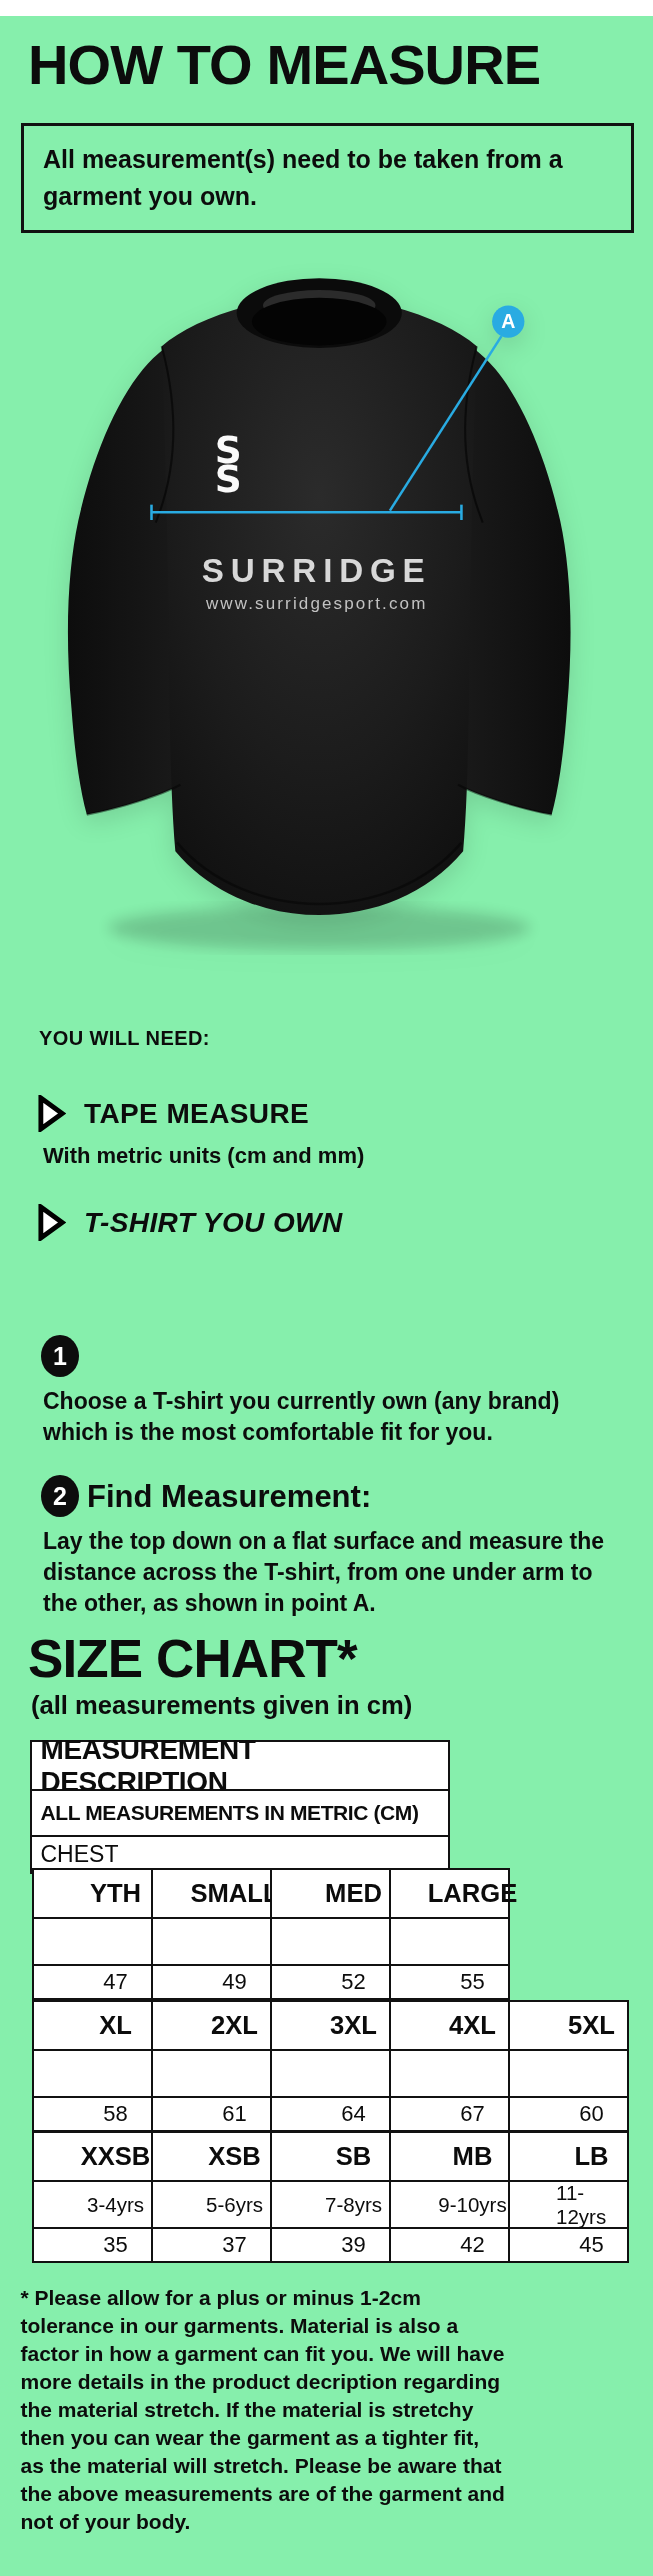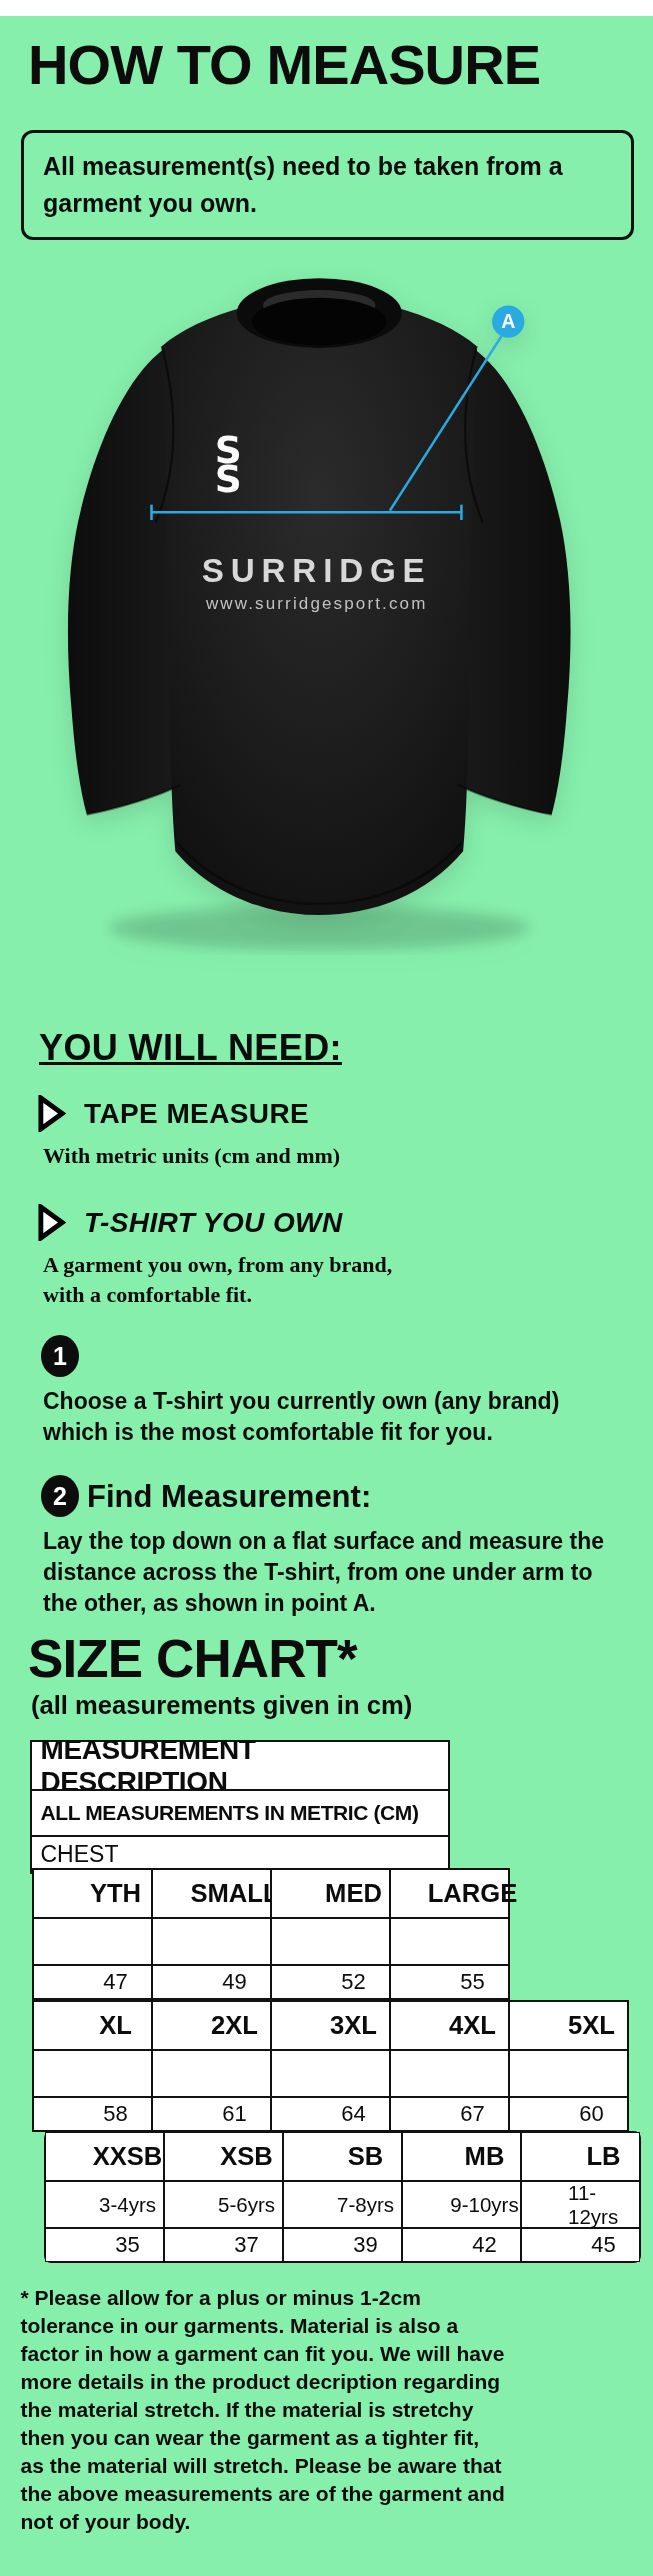--- a/index.html
+++ b/index.html
@@ -8,23 +8,23 @@
     font-family:"Liberation Sans",sans-serif;color:#0c0c0c;overflow:hidden;
   }
   .abs{position:absolute;}
 
   
   .main-title{font-size:56px;font-weight:bold;letter-spacing:-0.9px;line-height:1;}
   .notice-box{
     border:3.4px solid #111;padding:14.5px 19px;width:569px;
     font-size:25px;font-weight:bold;line-height:1.5;white-space:pre-line;
   }
-  .h2{font-size:36px;font-weight:bold;letter-spacing:0.4px;text-decoration:underline;}
+  .h2{font-size:20px;font-weight:bold;letter-spacing:0.4px;}
   .item-title{font-size:28px;font-weight:bold;letter-spacing:0.4px;}
-  .item-desc{font-size:22px;font-weight:bold;line-height:30px;white-space:pre-line;font-family:Liberation Serif, serif;}
+  .item-desc{font-size:22px;font-weight:bold;line-height:30px;white-space:pre-line;}
   .step-title{font-size:31px;font-weight:bold;}
   .step-desc{font-size:23px;font-weight:bold;line-height:31px;white-space:pre-line;width:596px;}
   .sc-title{font-size:53px;font-weight:bold;letter-spacing:-0.9px;}
   .sc-sub{font-size:25.6px;font-weight:bold;}
   .footnote{font-size:21px;font-weight:bold;line-height:28px;white-space:pre-line;width:610px;}
 
   
   .tri{width:29px;height:37px;display:block;}
   .badge{
     width:38px;height:42px;border-radius:50%;background:#0d0d0d;color:#fff;
@@ -50,21 +50,21 @@
 
   .shirt-svg{filter:drop-shadow(0 8.5px 12px rgba(0,0,0,.12));}
 </style>
 </head>
 <body>
 
 <div id="page">
 
   <div class="abs main-title" style="left:28px;top:20.5px;">HOW TO MEASURE</div>
 
-  <div class="abs notice-box" style="left:21px;top:114px;border-radius:12px;">All measurement(s) need to be taken from a
+  <div class="abs notice-box" style="left:21px;top:107px;">All measurement(s) need to be taken from a
 garment you own.</div>
 
   <svg class="abs shirt-svg" style="left:34px;top:249px;" width="579" height="699" viewBox="0 0 680 820">
     <defs>
       <radialGradient id="torsoG" cx="50%" cy="32%" r="80%">
         <stop offset="0%" stop-color="#2b2b2b"></stop>
         <stop offset="55%" stop-color="#1c1c1c"></stop>
         <stop offset="100%" stop-color="#0e0e0e"></stop>
       </radialGradient>
       <linearGradient id="sleeveGL" x1="0" y1="0" x2="1" y2="0">
@@ -125,22 +125,20 @@
   <svg class="abs tri" style="left:37px;top:1079px;" viewBox="0 0 30 38">
     <path d="M4 3 L26 19 L4 35 Z" fill="#fff" stroke="#000" stroke-width="5"></path>
   </svg>
   <div class="abs item-title" style="left:84px;top:1082px;">TAPE MEASURE</div>
   <div class="abs item-desc" style="left:43px;top:1125px;">With metric units (cm and mm)</div>
 
   <svg class="abs tri" style="left:37px;top:1188px;" viewBox="0 0 30 38">
     <path d="M4 3 L26 19 L4 35 Z" fill="#fff" stroke="#000" stroke-width="5"></path>
   </svg>
   <div class="abs item-title" style="left:84px;top:1191px;font-style:italic;">T-SHIRT YOU OWN</div>
-  <div class="abs item-desc" style="left:43px;top:1234px;">A garment you own, from any brand,
-with a comfortable fit.</div>
 
   <div class="abs badge" style="left:41px;top:1319px;">1</div>
   <div class="abs step-desc" style="left:43px;top:1370px;">Choose a T-shirt you currently own (any brand)
 which is the most comfortable fit for you.</div>
 
   <div class="abs badge" style="left:41px;top:1459px;">2</div>
   <div class="abs step-title" style="left:87px;top:1463px;">Find Measurement:</div>
   <div class="abs step-desc" style="left:43px;top:1510px;">Lay the top down on a flat surface and measure the
 distance across the T-shirt, from one under arm to
 the other, as shown in point A.</div>
@@ -180,21 +178,21 @@
     <div class="cell size-sub"></div>
     <div class="cell size-sub"></div>
     <div class="cell size-sub"></div>
     <div class="cell size-val">58</div>
     <div class="cell size-val">61</div>
     <div class="cell size-val">64</div>
     <div class="cell size-val">67</div>
     <div class="cell size-val">60</div>
   </div>
 
-  <div class="abs tbl cols5" style="left:44px;top:2115px;border-radius:7px;">
+  <div class="abs tbl cols5" style="left:32px;top:2115px;">
     <div class="cell size-head">XXSB</div>
     <div class="cell size-head">XSB</div>
     <div class="cell size-head">SB</div>
     <div class="cell size-head">MB</div>
     <div class="cell size-head">LB</div>
     <div class="cell size-sub">3-4yrs</div>
     <div class="cell size-sub">5-6yrs</div>
     <div class="cell size-sub">7-8yrs</div>
     <div class="cell size-sub">9-10yrs</div>
     <div class="cell size-sub">11-12yrs</div>

